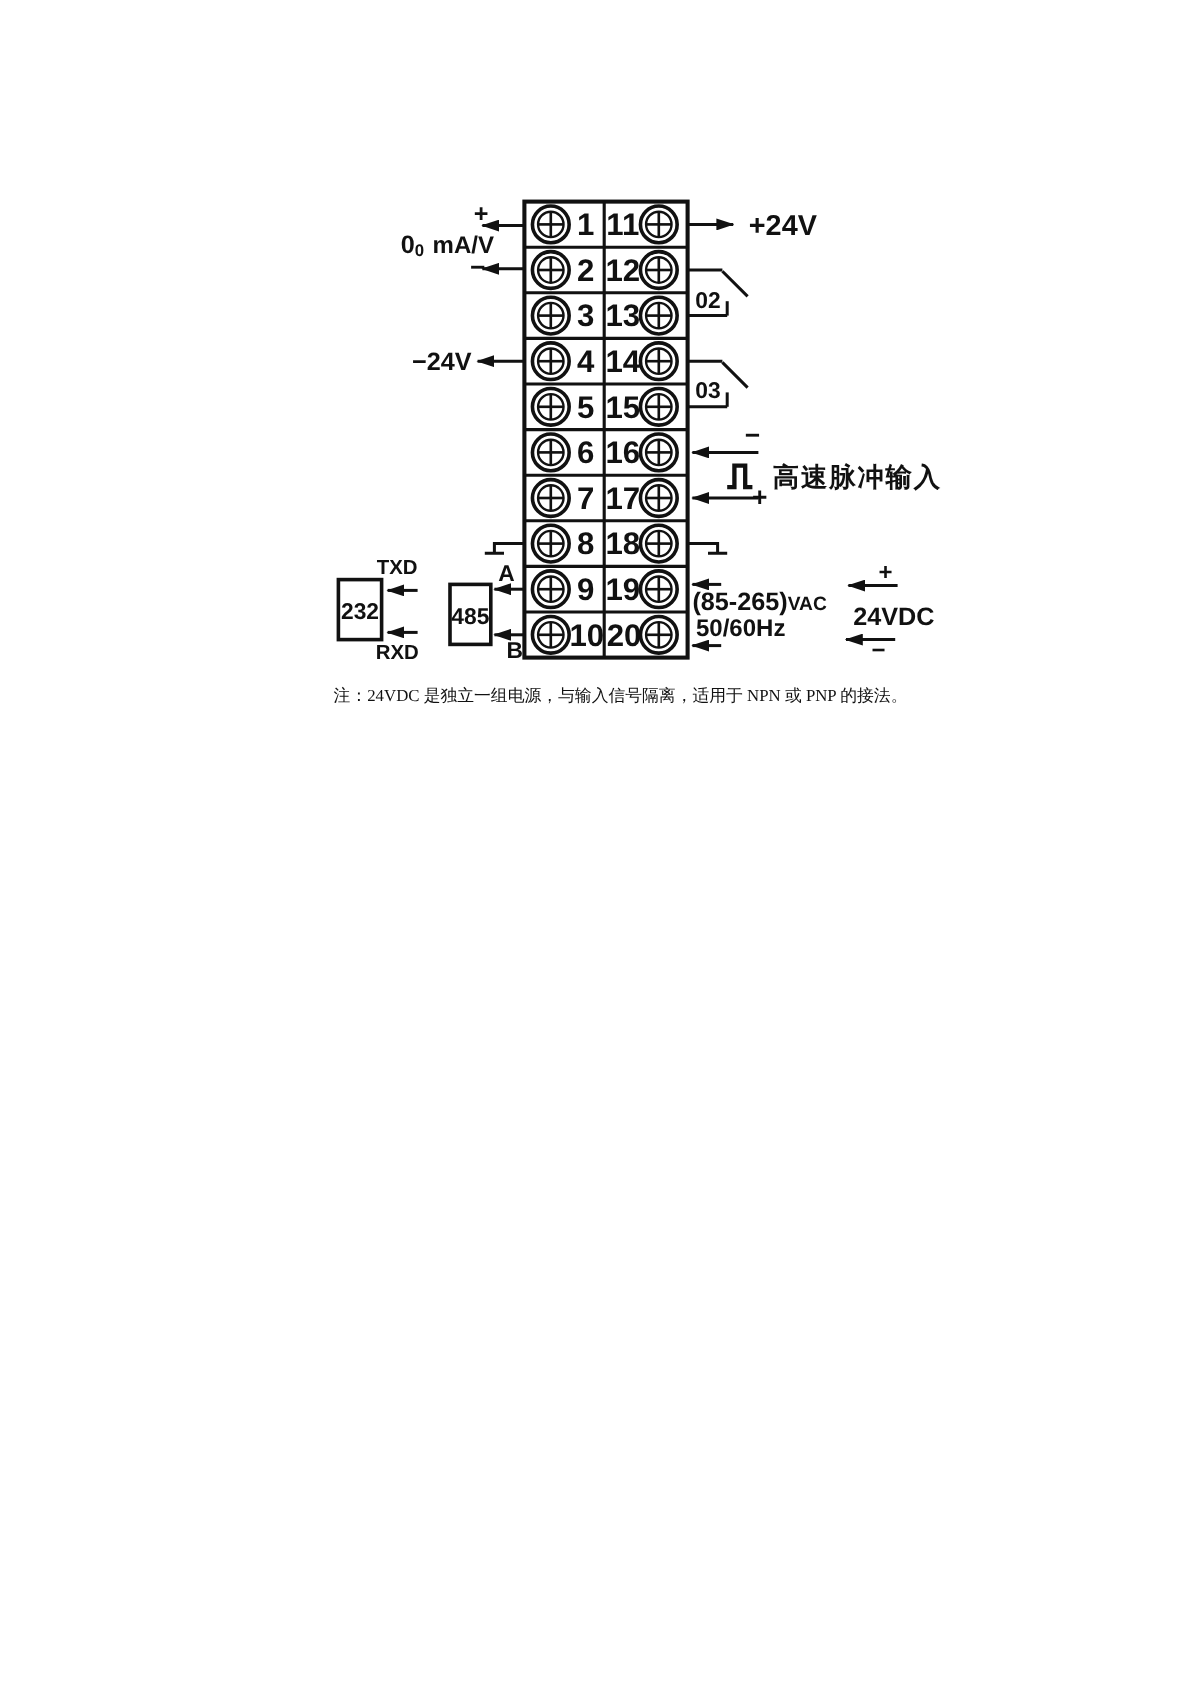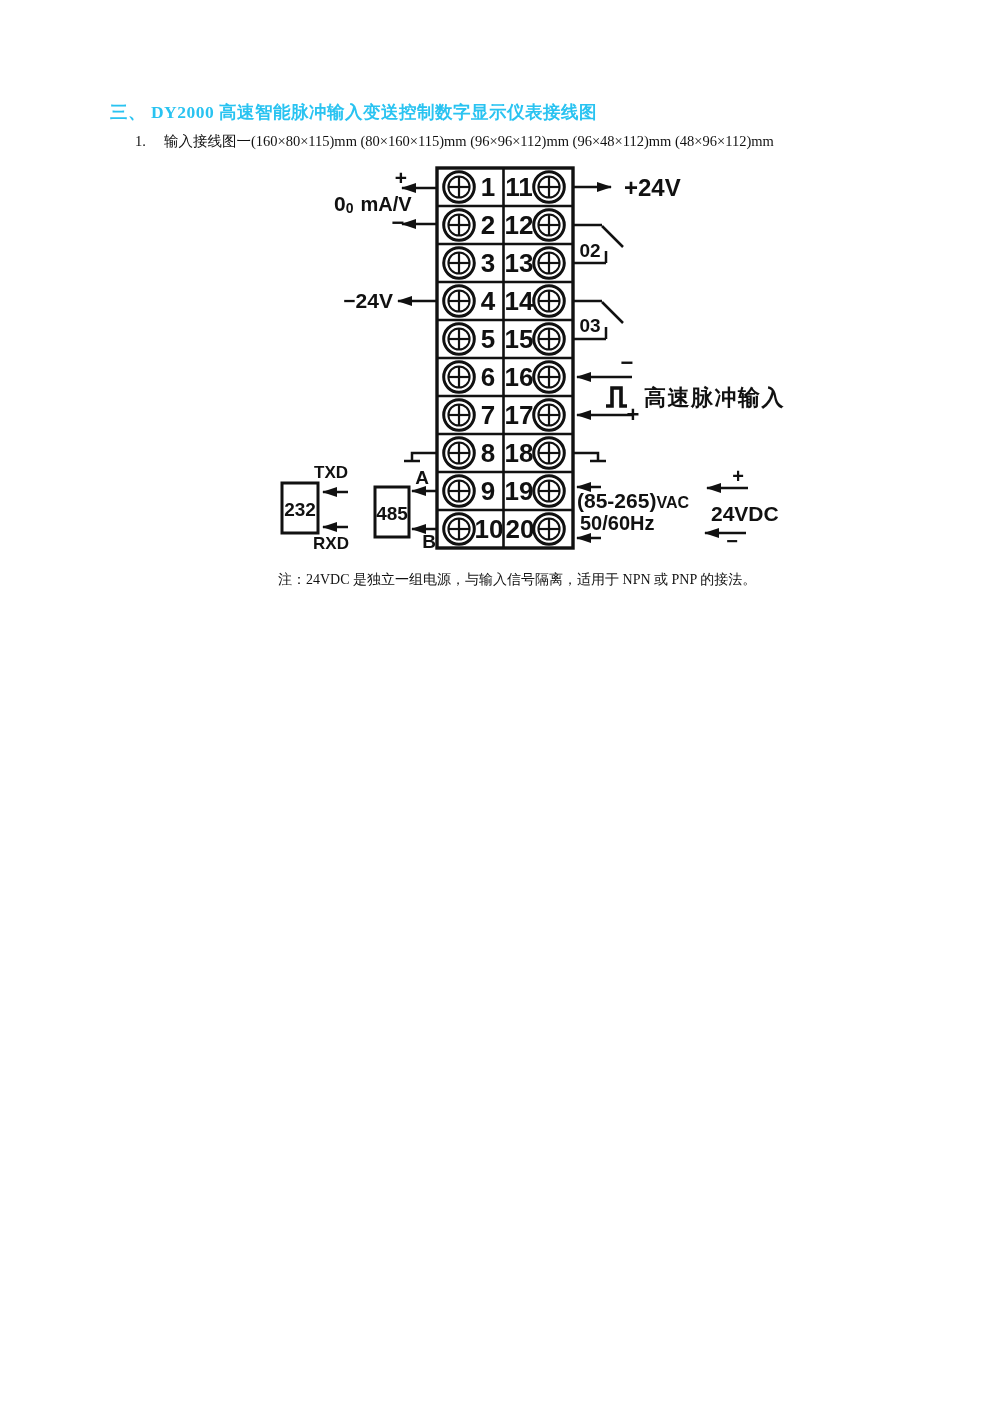--- a/index.html
+++ b/index.html
@@ -11,25 +11,21 @@
   .subtitle .idx{margin-right:18px;}
   .note{position:absolute;left:278px;top:571px;font-size:14px;white-space:nowrap;}
   svg text{font-family:"Liberation Sans","DejaVu Sans",sans-serif;font-weight:bold;fill:#111;}
   .stroke{stroke:#111;fill:none;}
 </style>
 </head>
 <body>
 
 <div class="page">
 
-  <div class="heading">三、  DY2000 高速智能脉冲输入变送控制数字显示仪表接线图</div>
 
-  <div class="subtitle">
-    <span class="idx">1.</span><span>输入接线图一(160×80×115)mm (80×160×115)mm (96×96×112)mm (96×48×112)mm (48×96×112)mm</span>
-  </div>
 
   <svg style="position:absolute;left:260px;top:155px;" width="560" height="410" viewBox="260 155 560 410" xmlns="http://www.w3.org/2000/svg">
 
     <defs>
       <marker id="ah" viewBox="0 0 15 10" refX="14" refY="5" markerWidth="15" markerHeight="10" orient="auto-start-reverse" markerUnits="userSpaceOnUse">
         <path d="M0,0 L15,5 L0,10 Z" fill="#111"></path>
       </marker>
       <g id="screw">
         <circle r="15.3" class="stroke" stroke-width="3"></circle>
         <circle r="10.6" class="stroke" stroke-width="2"></circle>

